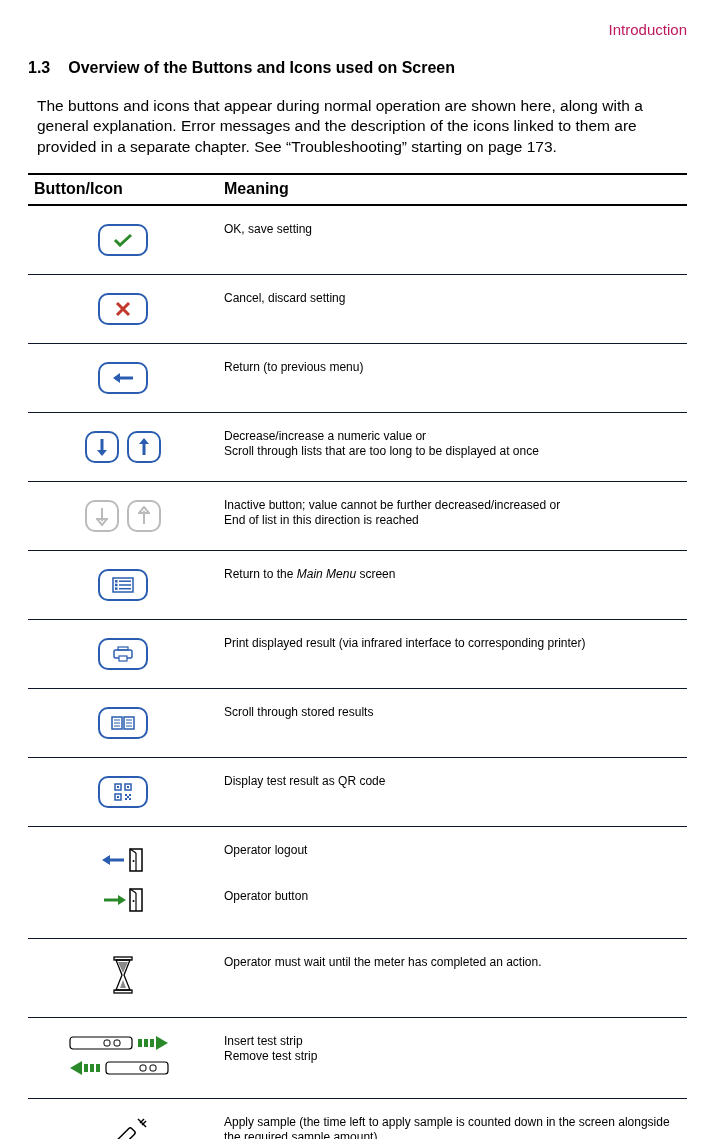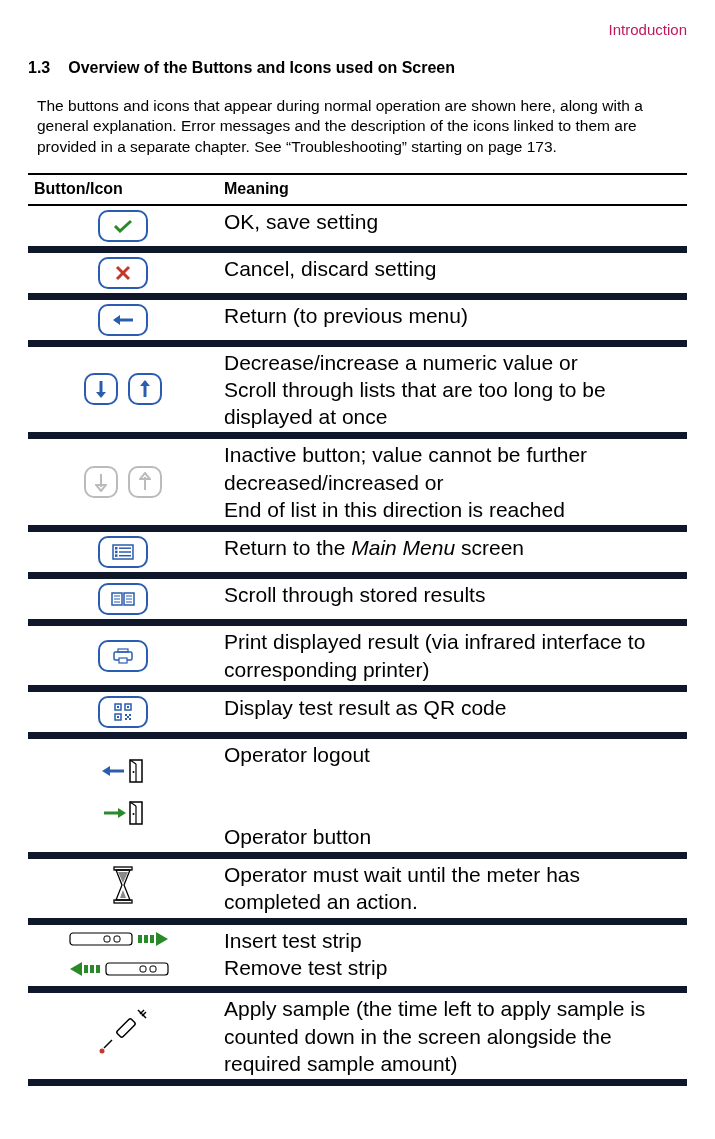--- a/index.html
+++ b/index.html
@@ -40,24 +40,24 @@
   th {
     text-align: left;
     font-size: 16px;
     font-weight: bold;
     border-top: 2px solid #000;
     border-bottom: 2px solid #000;
     padding: 4px 6px;
     vertical-align: middle;
   }
   td {
-    border-bottom: 7px solid #0f172a;
-    padding: 2px 6px;
+    border-bottom: 1px solid #0f172a;
+    padding: 16px 6px;
     vertical-align: top;
-    font-size: 21px;
+    font-size: 12px;
   }
   td.icon-cell {
     text-align: center;
     vertical-align: middle;
   }
   .btn {
     display: inline-flex;
     align-items: center;
     justify-content: center;
     width: 46px;
@@ -207,46 +207,46 @@
       </td>
       <td>
         <span>Return to the </span><span class="meaning-italic">Main Menu</span><span> screen</span>
       </td>
     </tr>
 
 
     <tr>
       <td class="icon-cell">
         <span class="btn">
+          <svg width="24" height="16" viewBox="0 0 24 16">
+            <rect x="3" y="4" width="18" height="8" rx="1.5" fill="none" stroke="#2a5db0" stroke-width="1.5"></rect>
+            <rect x="7" y="1" width="10" height="3" fill="none" stroke="#2a5db0" stroke-width="1.2"></rect>
+            <rect x="8" y="10" width="8" height="5" fill="#fff" stroke="#2a5db0" stroke-width="1.2"></rect>
+          </svg>
+        </span>
+      </td>
+      <td>Print displayed result (via infrared interface to corresponding printer)</td>
+    </tr>
+
+    <tr>
+      <td class="icon-cell">
+        <span class="btn">
           <svg width="26" height="16" viewBox="0 0 26 16">
             <rect x="2" y="2" width="10" height="12" fill="none" stroke="#2a5db0" stroke-width="1.5"></rect>
             <rect x="14" y="2" width="10" height="12" fill="none" stroke="#2a5db0" stroke-width="1.5"></rect>
             <line x1="4" y1="5" x2="10" y2="5" stroke="#2a5db0"></line>
               <line x1="4" y1="8" x2="10" y2="8" stroke="#2a5db0"></line>
               <line x1="4" y1="11" x2="10" y2="11" stroke="#2a5db0"></line>
             <line x1="16" y1="5" x2="22" y2="5" stroke="#2a5db0"></line>
               <line x1="16" y1="8" x2="22" y2="8" stroke="#2a5db0"></line>
               <line x1="16" y1="11" x2="22" y2="11" stroke="#2a5db0"></line>
           </svg>
         </span>
       </td>
       <td>Scroll through stored results</td>
-    </tr>
-
-    <tr>
-      <td class="icon-cell">
-        <span class="btn">
-          <svg width="24" height="16" viewBox="0 0 24 16">
-            <rect x="3" y="4" width="18" height="8" rx="1.5" fill="none" stroke="#2a5db0" stroke-width="1.5"></rect>
-            <rect x="7" y="1" width="10" height="3" fill="none" stroke="#2a5db0" stroke-width="1.2"></rect>
-            <rect x="8" y="10" width="8" height="5" fill="#fff" stroke="#2a5db0" stroke-width="1.2"></rect>
-          </svg>
-        </span>
-      </td>
-      <td>Print displayed result (via infrared interface to corresponding printer)</td>
     </tr>
 
     <tr>
       <td class="icon-cell">
         <span class="btn">
           <svg width="18" height="18" viewBox="0 0 18 18">
             <rect x="1" y="1" width="6" height="6" fill="none" stroke="#2a5db0" stroke-width="1.5"></rect>
               <rect x="3" y="3" width="2" height="2" fill="#2a5db0"></rect>
             <rect x="11" y="1" width="6" height="6" fill="none" stroke="#2a5db0" stroke-width="1.5"></rect>
               <rect x="13" y="3" width="2" height="2" fill="#2a5db0"></rect>

